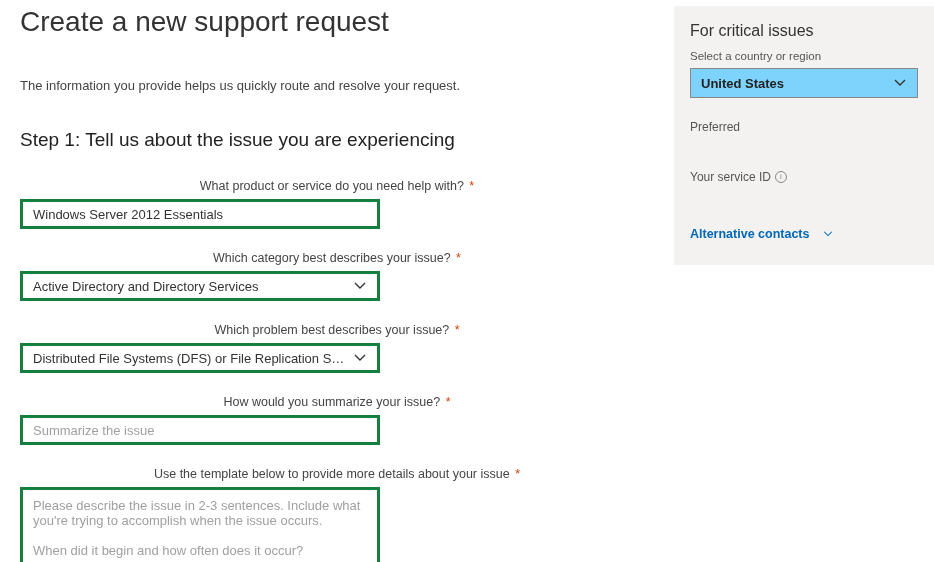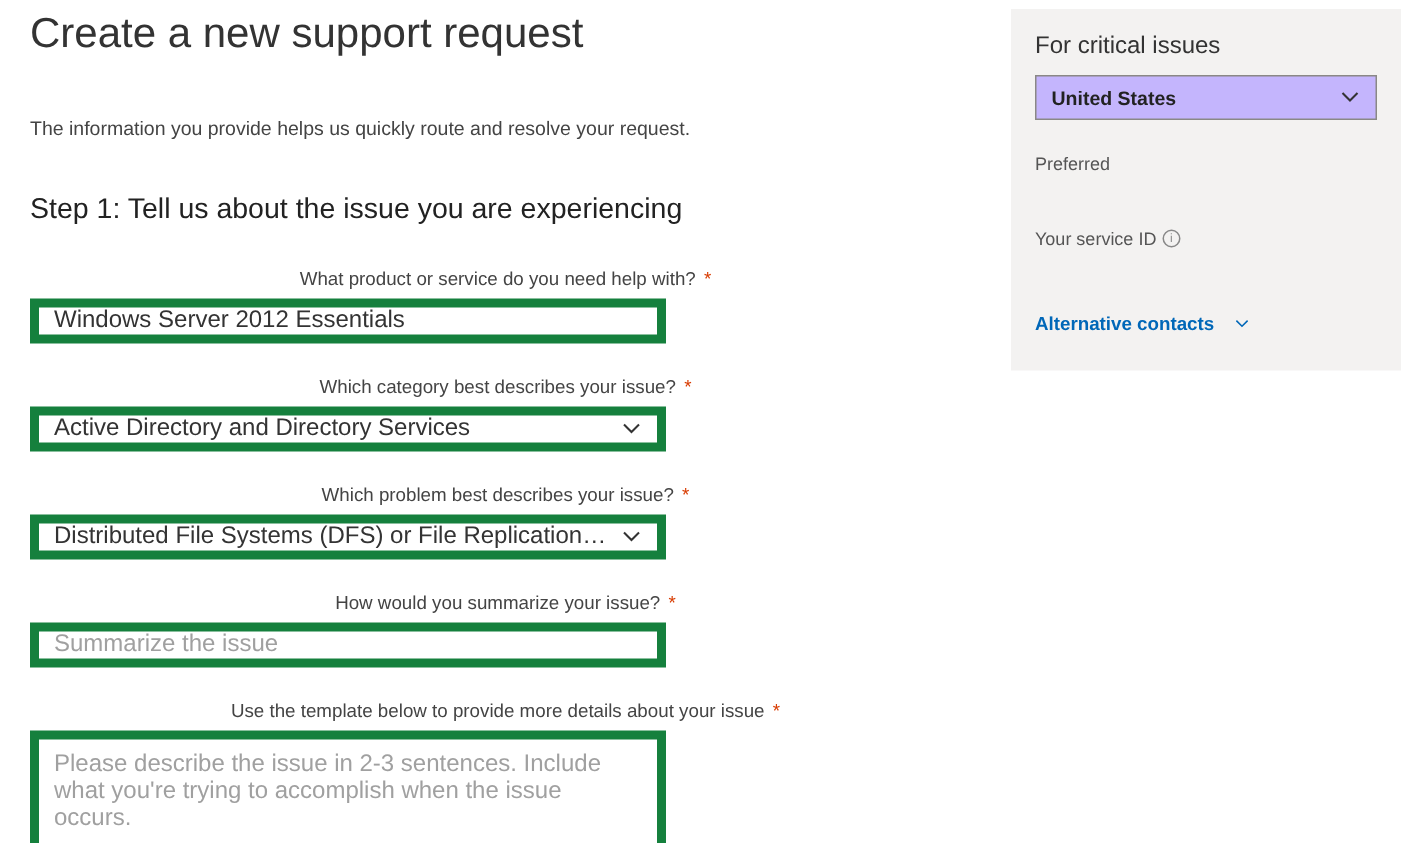--- a/index.html
+++ b/index.html
@@ -38,25 +38,25 @@
     .field { margin-bottom: 22px; }
     .field-label {
       font-size: 12.5px;
       color: #444;
       margin-bottom: 6px;
       display: block;
       text-align: center;
     }
     .req { color: #d83b01; margin-left: 2px; }
     .text-input, .select-box, .textarea {
-      width: 424px;
-      border: 6px solid #15803d;
+      width: 360px;
+      border: 3px solid #15803d;
       background: #fff;
       font-family: inherit;
-      font-size: 16px;
+      font-size: 13px;
       color: #333;
       padding: 6px 10px;
     }
     .text-input { height: 30px; }
     .text-input::placeholder, .textarea::placeholder { color: #a0a0a0; }
     .select-box {
       height: 30px;
       display: flex;
       align-items: center;
       justify-content: space-between;
@@ -104,21 +104,21 @@
     .sidebar-label {
       font-size: 11.5px;
       color: #555;
       margin-bottom: 6px;
       display: block;
     }
     .sidebar-select {
       width: 100%;
       height: 30px;
       border: 1px solid #8a8886;
-      background: #c4b5fd;
+      background: #7dd3fc;
       display: flex;
       align-items: center;
       justify-content: space-between;
       padding: 0 10px;
       font-size: 13px;
       font-weight: 600;
       color: #222;
       cursor: pointer;
       margin-bottom: 22px;
     }
@@ -211,20 +211,21 @@
       </label>
       <div class="textarea">Please describe the issue in 2-3 sentences. Include what you're trying to accomplish when the issue occurs.
 
 When did it begin and how often does it occur?</div>
     </div>
   </div>
 
   <aside class="sidebar">
     <div class="sidebar-title">For critical issues</div>
 
+    <label class="sidebar-label">Select a country or region</label>
     <div class="sidebar-select">
       <span>United States</span>
       <span class="chevron">
         <svg viewBox="0 0 12 8">
             <path d="M1 1 L6 6 L11 1" fill="none" stroke="#333" stroke-width="1.4"></path>
           </svg>
       </span>
     </div>
 
     <div class="sidebar-small">Preferred</div>

